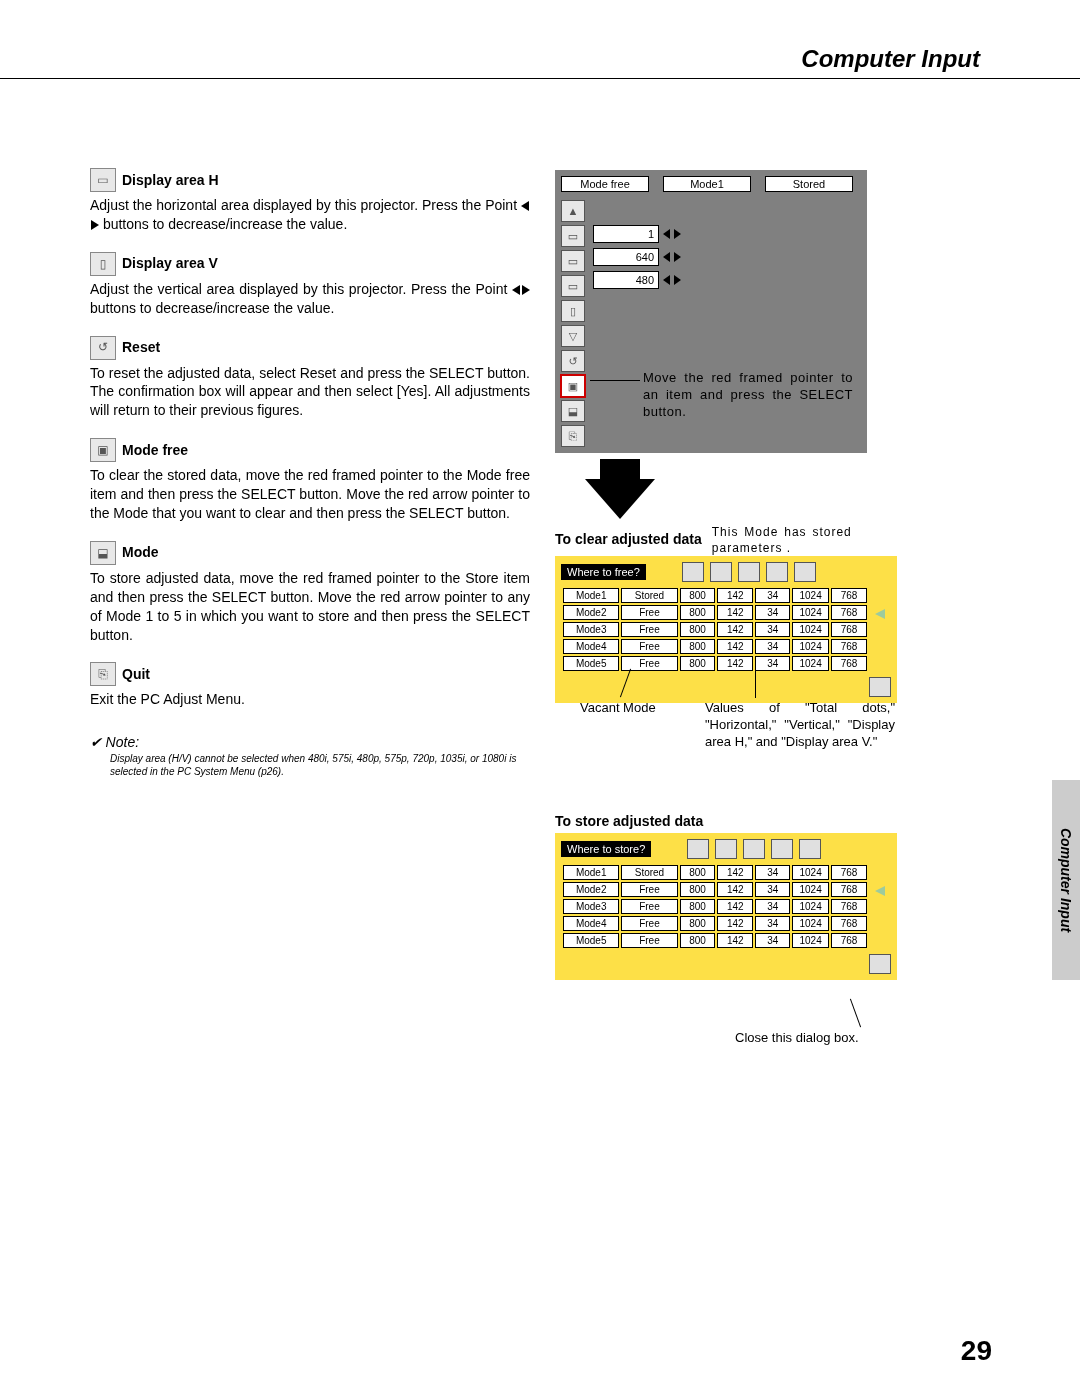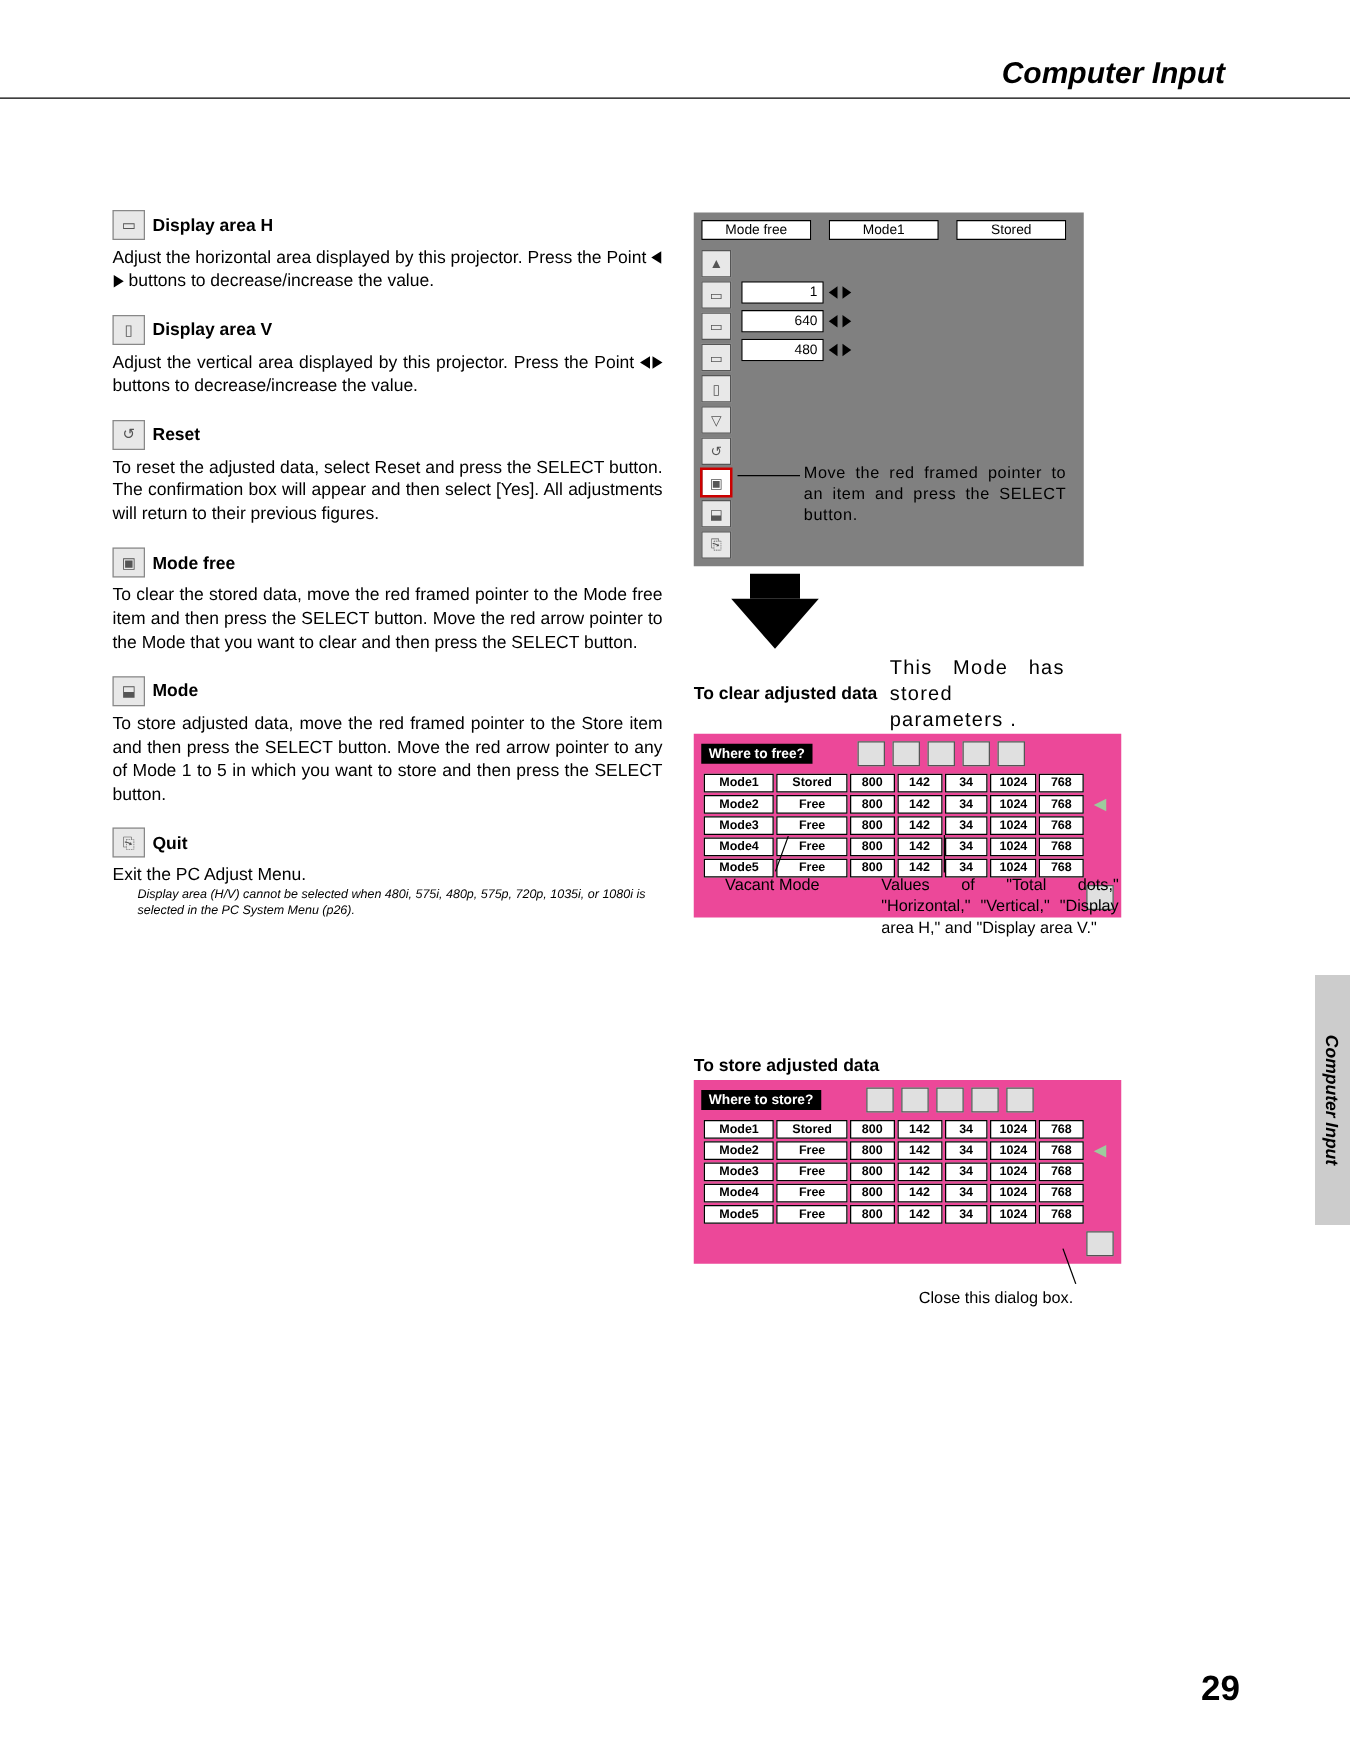--- a/index.html
+++ b/index.html
@@ -181,21 +181,21 @@
     line-height:1.3;
     text-align:justify;
   }
 
   .sub-caption {
     font-weight:bold;font-size:14px;margin-top:16px;margin-bottom:4px;
   }
 
   
   .dlg {
-    background:#ec4899;padding:6px;width:330px;font-weight:bold;
+    background:#fde047;padding:6px;width:330px;
   }
   .dlg-head {
     display:flex;align-items:center;gap:36px;margin-bottom:4px;
   }
   .dlg-title {
     background:#000;color:#fff;font-size:11px;padding:2px 6px;
   }
   .dlg-icons {
     display:flex;gap:6px;
   }
@@ -288,20 +288,21 @@
       <span class="item-title">Mode</span>
     </div>
     <div class="body-text">To store adjusted data, move the red framed pointer to the Store item and then press the SELECT button.  Move the red arrow pointer to any of Mode 1 to 5 in which you want to store and then press the SELECT button.</div>
 
     <div class="item-head">
       <span class="icon-box">⎘</span>
       <span class="item-title">Quit</span>
     </div>
     <div class="body-text">Exit the PC Adjust Menu.</div>
 
+    <div class="note-head">✔ Note:</div>
     <div class="note-body">Display area (H/V) cannot be selected when 480i, 575i, 480p, 575p, 720p, 1035i, or 1080i is selected in the PC System Menu (p26).</div>
   </div>
 
   <div class="right-col">
 
     <div class="panel">
       <div class="tabs">
         <div class="tab">Mode free</div>
         <div class="tab">Mode1</div>
         <div class="tab">Stored</div>
@@ -342,21 +343,21 @@
     <div class="callout" style="left:88px;top:200px;width:210px;">Move the red framed pointer to an item and press the SELECT button.</div>
     <div class="leader" style="left:35px;top:210px;width:50px;height:1px;"></div>
 
     <div style="margin-top:6px;">
       <div class="big-arrow-stem"></div>
       <div class="big-arrow"></div>
     </div>
 
     <div style="display:flex;align-items:center;gap:10px;margin-top:6px;">
       <div class="sub-caption" style="margin-top:0;">To clear adjusted data</div>
-      <div style="font-size:16px;width:140px;letter-spacing:1px;line-height:1.3;text-align:justify;">This Mode has stored parameters .</div>
+      <div style="font-size:12px;width:140px;letter-spacing:1px;line-height:1.3;text-align:justify;">This Mode has stored parameters .</div>
     </div>
 
     <div class="dlg">
       <div class="dlg-head">
         <span class="dlg-title">Where to free?</span>
         <span class="dlg-icons">
           <span class="dlg-icon"></span>
           <span class="dlg-icon"></span>
           <span class="dlg-icon"></span>
           <span class="dlg-icon"></span>

